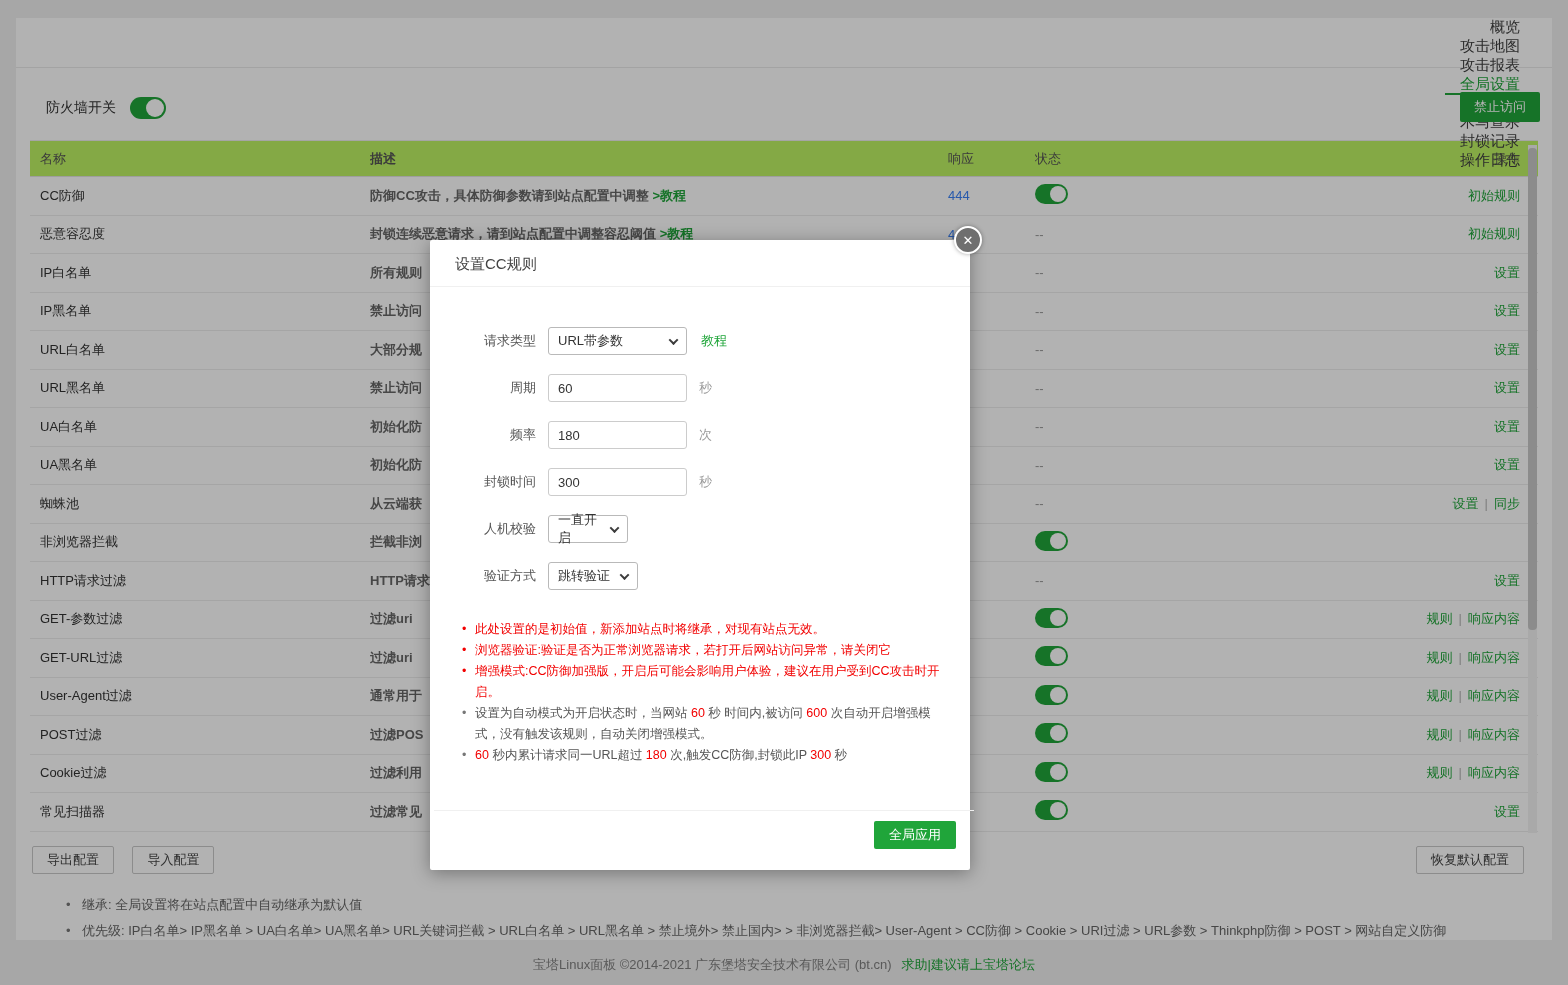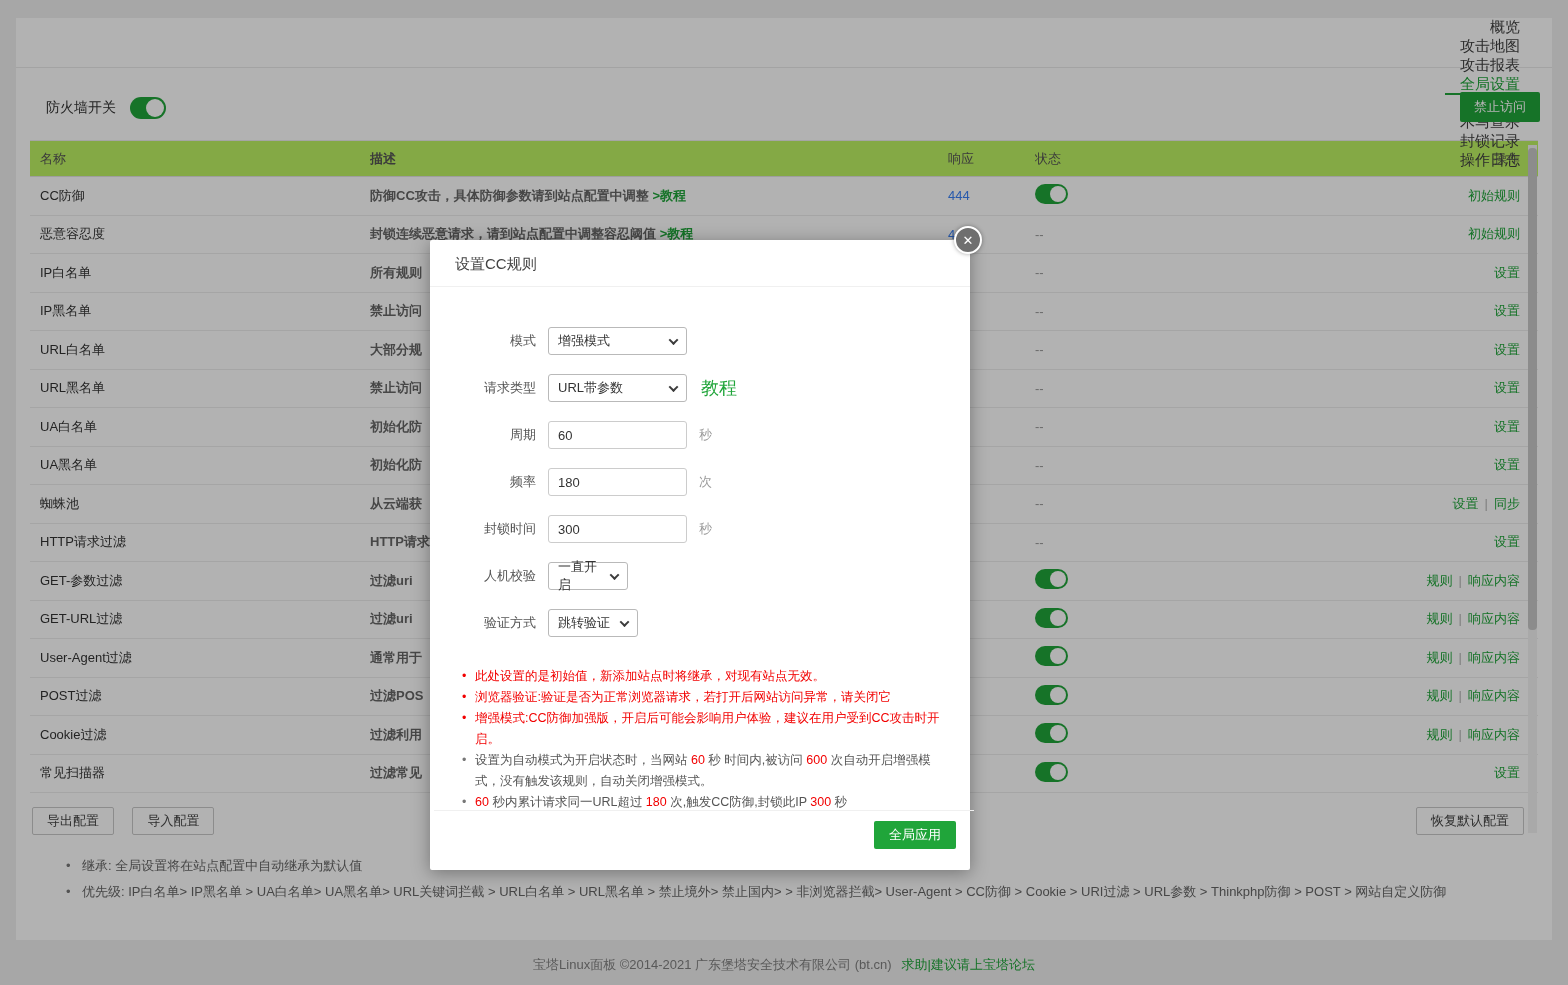--- a/index.html
+++ b/index.html
@@ -67,21 +67,21 @@
   .m-title { height:47px; line-height:47px; padding-left:25px; font-size:15px; color:#444; border-bottom:1px solid #f0f0f0; }
   .m-close { position:absolute; top:-14px; right:-12px; width:28px; height:28px; border-radius:50%; background:#6f6f6f; border:2px solid #ffffff; color:#fff; display:flex; align-items:center; justify-content:center; font-size:13px; cursor:pointer; box-shadow:0 0 4px rgba(0,0,0,0.35); }
   .m-form { padding-top:40px; }
   .frow { display:flex; align-items:center; height:28px; margin-bottom:19px; }
   .flabel { width:106px; text-align:right; font-size:13px; color:#555; flex:none; }
   .fctrl { margin-left:12px; display:flex; align-items:center; }
   .sel { height:28px; border:1px solid #b9b9b9; border-radius:3px; display:flex; align-items:center; justify-content:space-between; padding:0 9px; font-size:13px; color:#333; background:#fff; cursor:pointer; }
   .chev { width:7px; height:7px; border-right:2px solid #3c3c3c; border-bottom:2px solid #3c3c3c; transform:rotate(45deg) translate(-1px,-1px); flex:none; margin-left:8px; }
   .inp { width:139px; height:28px; border:1px solid #cccccc; border-radius:3px; padding:0 9px; font-size:13px; color:#333; }
   .suffix { margin-left:12px; font-size:13px; color:#9a9a9a; }
-  .flink { margin-left:14px; font-size:18px; color:#20a53a; }
+  .flink { margin-left:14px; font-size:13px; color:#20a53a; }
   .m-notes { margin:29px 28px 0 30px; }
   .m-notes li { list-style:none; position:relative; padding-left:15px; font-size:12.5px; line-height:21px; color:#555; }
   .m-notes li::before { content:"•"; position:absolute; left:2px; color:#777; }
   .m-notes li.red { color:#f20000; }
   .m-notes li.red::before { color:#f20000; }
   .rd { color:#f20000; }
   .m-footer { position:absolute; left:4px; bottom:0; width:100%; height:60px; border-top:1px solid #f0f0f0; }
   .apply-btn { position:absolute; right:18px; top:10px; height:28px; padding:0 15px; background:#20a53a; color:#fff; border:none; border-radius:2px; font-size:13px; cursor:pointer; }
 </style>
 </head>
@@ -172,20 +172,27 @@
         <div class="td action"><a>设置</a></div>
       </div>
       <div class="trow">
         <div class="td name">蜘蛛池</div>
         <div class="td desc">从云端获</div>
         <div class="td resp"></div>
         <div class="td status">--</div>
         <div class="td action"><a>设置</a><span class="sep">|</span><a>同步</a></div>
       </div>
       <div class="trow">
+        <div class="td name">非浏览器拦截</div>
+        <div class="td desc">拦截非浏</div>
+        <div class="td resp"></div>
+        <div class="td status"><span class="toggle small"><span class="knob"></span></span></div>
+        <div class="td action"></div>
+      </div>
+      <div class="trow">
         <div class="td name">HTTP请求过滤</div>
         <div class="td desc">HTTP请求</div>
         <div class="td resp"></div>
         <div class="td status">--</div>
         <div class="td action"><a>设置</a></div>
       </div>
       <div class="trow">
         <div class="td name">GET-参数过滤</div>
         <div class="td desc">过滤uri</div>
         <div class="td resp"></div>
@@ -248,26 +255,20 @@
 <div class="footer">
   <span>宝塔Linux面板 ©2014-2021 广东堡塔安全技术有限公司 (bt.cn)</span><a>求助|建议请上宝塔论坛</a>
 </div>
 
 <div class="overlay"></div>
 
 <div class="modal">
   <div class="m-close">✕</div>
   <div class="m-title">设置CC规则</div>
   <div class="m-form" id="modal-fields">
-      <div class="frow">
-        <label class="flabel">模式</label>
-        <div class="fctrl">
-          <div class="sel" style="width: 139px;">增强模式<span class="chev"></span></div>
-        </div>
-      </div>
       <div class="frow">
         <label class="flabel">请求类型</label>
         <div class="fctrl">
           <div class="sel" style="width: 139px;">URL带参数<span class="chev"></span></div>
           <a class="flink">教程</a>
         </div>
       </div>
       <div class="frow">
         <label class="flabel">周期</label>
         <div class="fctrl">

